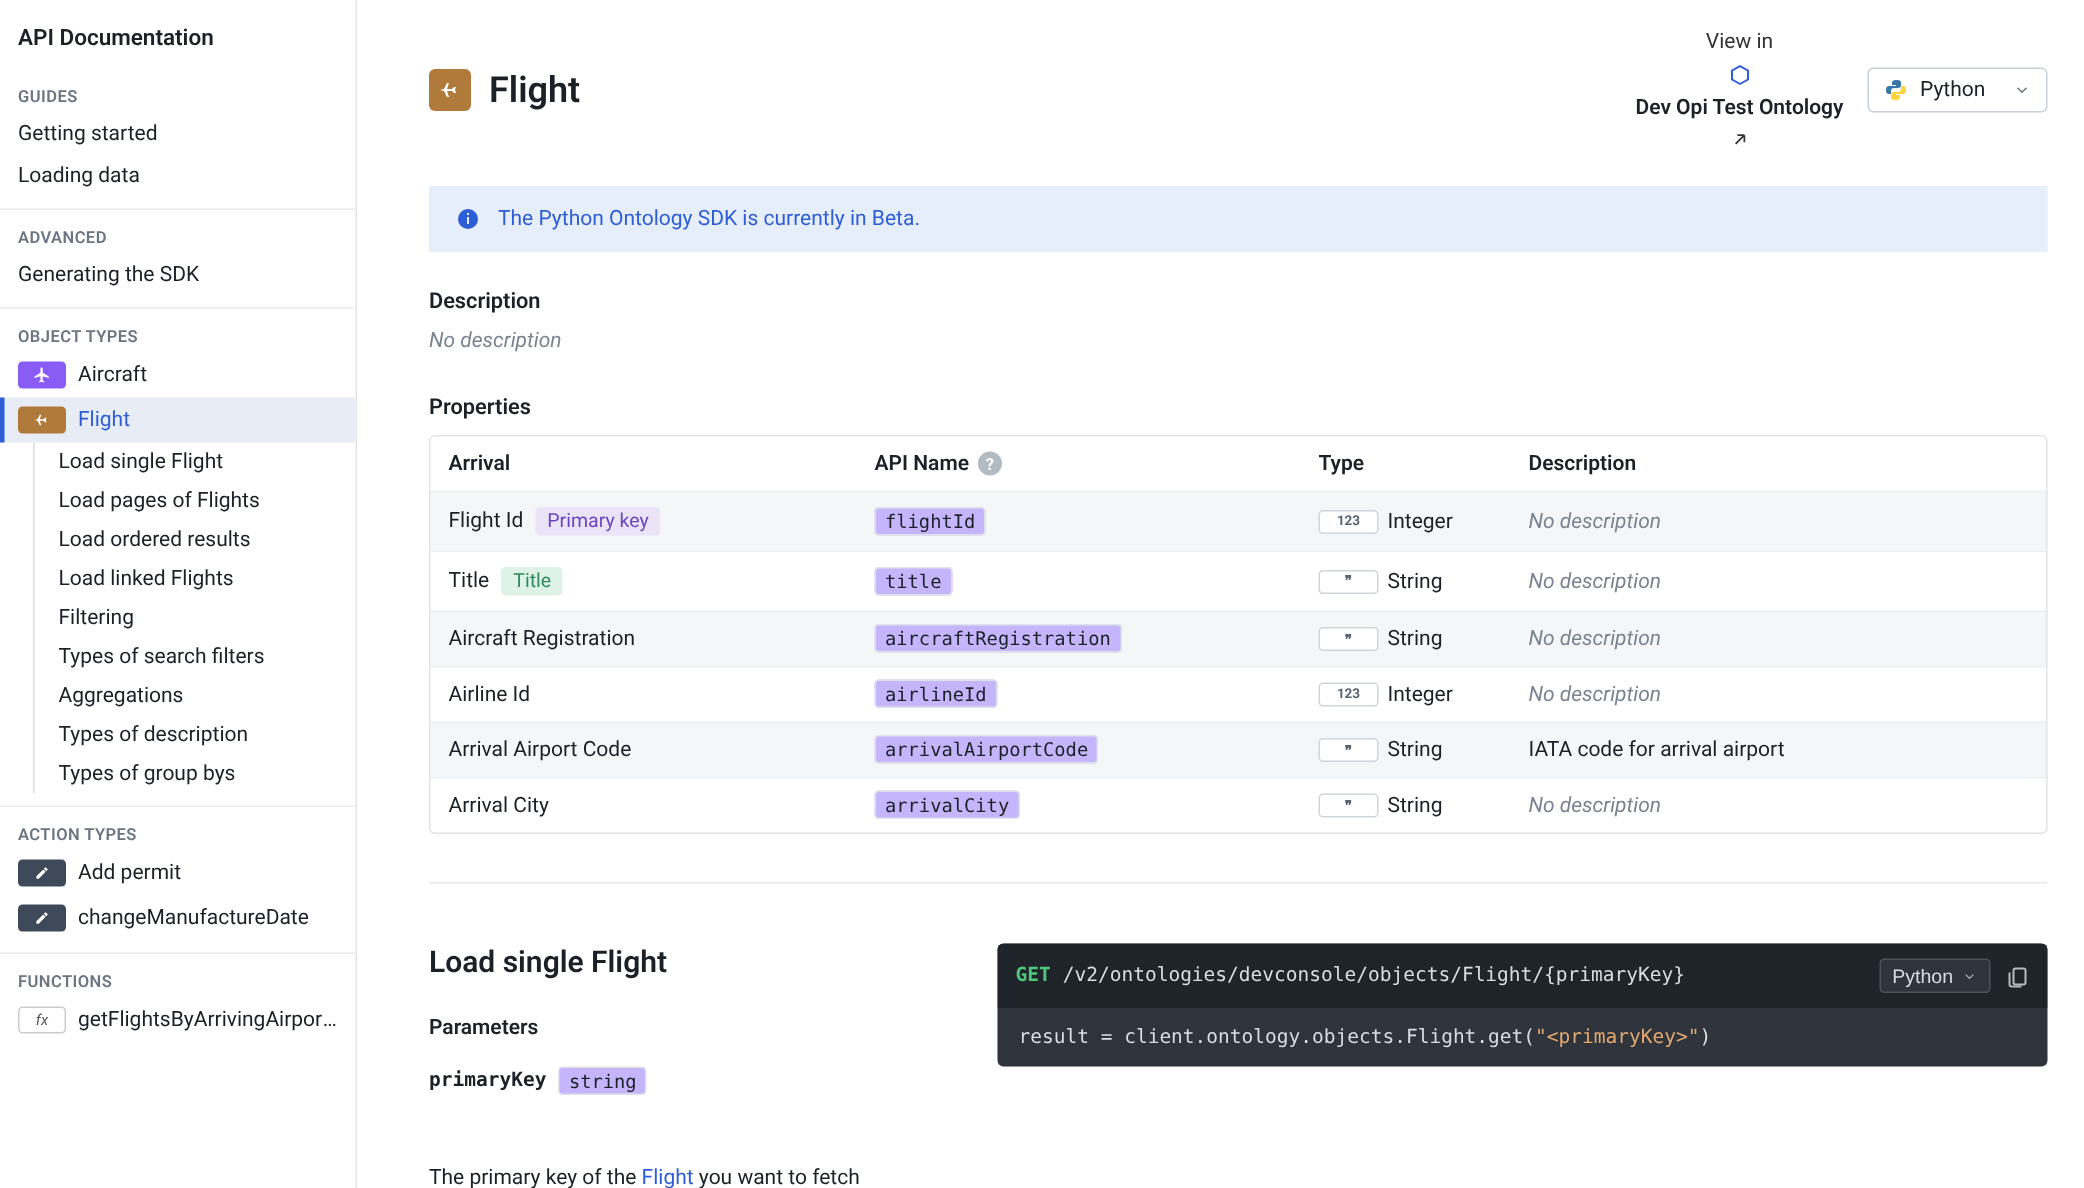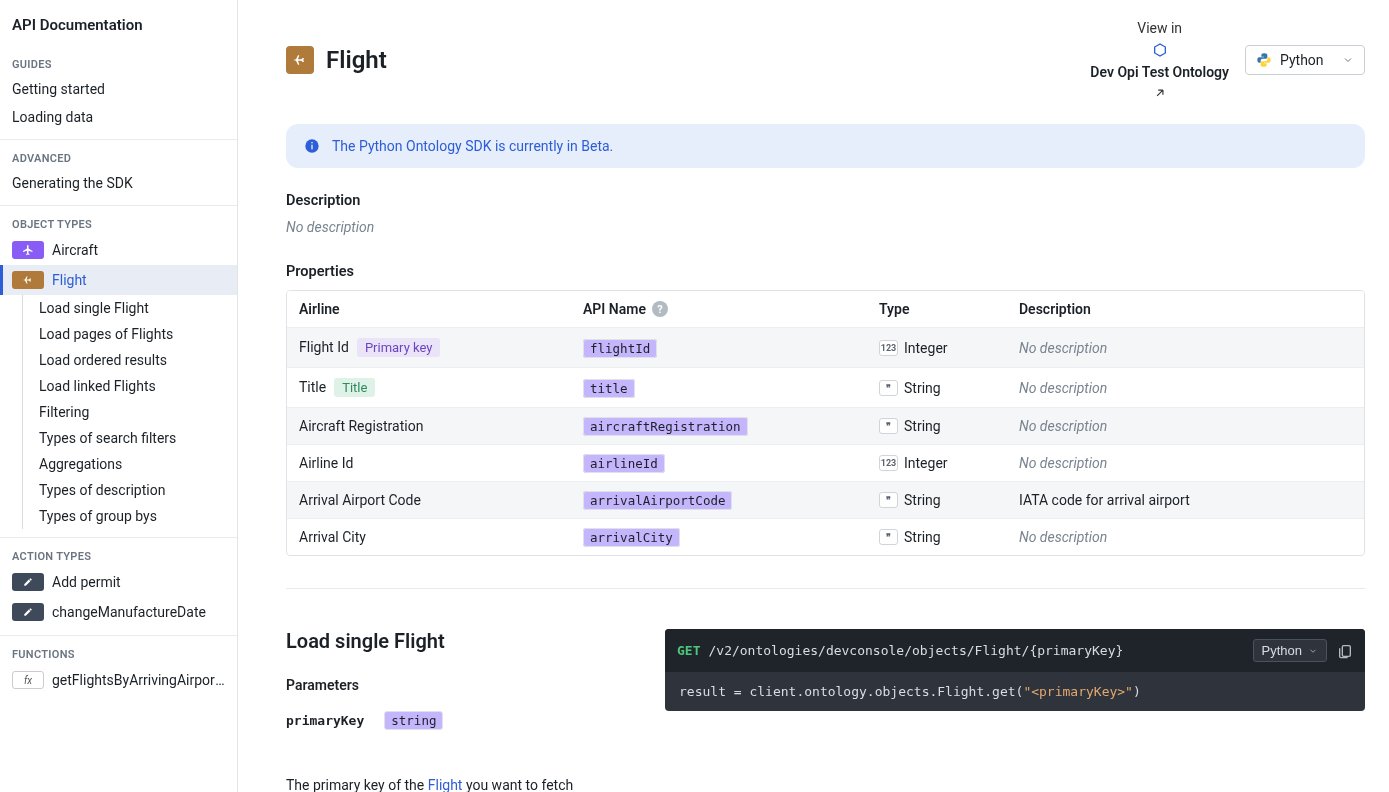--- a/index.html
+++ b/index.html
@@ -125,21 +125,21 @@
   padding: 6px 10px;
   background: #fff;
   cursor: pointer;
   min-width: 120px;
   justify-content: space-between;
 }
 .lang-select .left { display:flex; align-items:center; gap:8px; }
 
 .info-banner {
   background: #e6eefb;
-  border-radius: 12px;
+  border-radius: 0;
   padding: 14px 18px;
   display: flex;
   align-items: center;
   gap: 12px;
   margin-bottom: 24px;
 }
 .info-banner .msg { color: #2d5dd7; }
 
 .section-heading {
   font-weight: 600;
@@ -192,21 +192,21 @@
 .code-pill {
   font-family: ui-monospace, SFMono-Regular, Menlo, Consolas, monospace;
   font-size: 12.5px;
   border: 1px solid #dfe3e8;
   padding: 1px 6px;
   border-radius: 3px;
   background: #c4b5fd;
 }
 .type-cell { display:flex; align-items:center; gap:6px; }
 .type-icon {
-  width: 19px; height:16px; border:1px solid #cfd5db; border-radius:3px;
+  width: 40px; height:16px; border:1px solid #cfd5db; border-radius:3px;
   display:flex; align-items:center; justify-content:center;
   font-size:9px; font-weight:700; color:#5a6470; background:#fff;
 }
 .desc-cell.muted { color:#7a8490; font-style: italic; }
 hr.divider { border:none; border-top:1px solid #e6e9ed; margin: 0 0 40px 0; }
 
 .subsection {
   display: grid;
   grid-template-columns: 1fr 700px;
   gap: 24px;
@@ -214,21 +214,21 @@
 }
 .subsection h2 {
   font-size: 20px;
   font-weight: 600;
   margin-bottom: 24px;
 }
 .param-heading {
   font-weight: 600;
   margin-bottom: 18px;
 }
-.param-row { display:flex; align-items:center; gap:20px; margin-bottom:12px; }
+.param-row { display:flex; align-items:center; gap:8px; margin-bottom:12px; }
 .param-name { font-family: ui-monospace, Menlo, Consolas, monospace; font-weight:700; font-size:13px; }
 .param-desc { font-size:14px;margin-top:47px; }
 .param-desc a { color:#2d5dd7; text-decoration:none; }
 
 .code-block {
   border-radius: 4px;
   overflow: hidden;
   background: #2f343c;
   color: #e8ebef;
   font-family: ui-monospace, SFMono-Regular, Menlo, Consolas, monospace;
@@ -385,21 +385,21 @@
     </span>
     <span class="msg">The Python Ontology SDK is currently in Beta.</span>
   </div>
 
   <div class="section-heading">Description</div>
   <div class="no-desc">No description</div>
 
   <div class="section-heading">Properties</div>
   <div class="props-table">
     <div class="props-row header">
-      <div>Airline</div>
+      <div>Arrival</div>
       <div class="api-name-header">
         <span>API Name</span>
         <span class="help-circle">?</span>
       </div>
       <div>Type</div>
       <div>Description</div>
     </div>
     <div class="props-table-inner" id="props-rows">
         <div class="props-row zebra">
           <div><span>Flight Id</span><span class="badge primary">Primary key</span></div>

